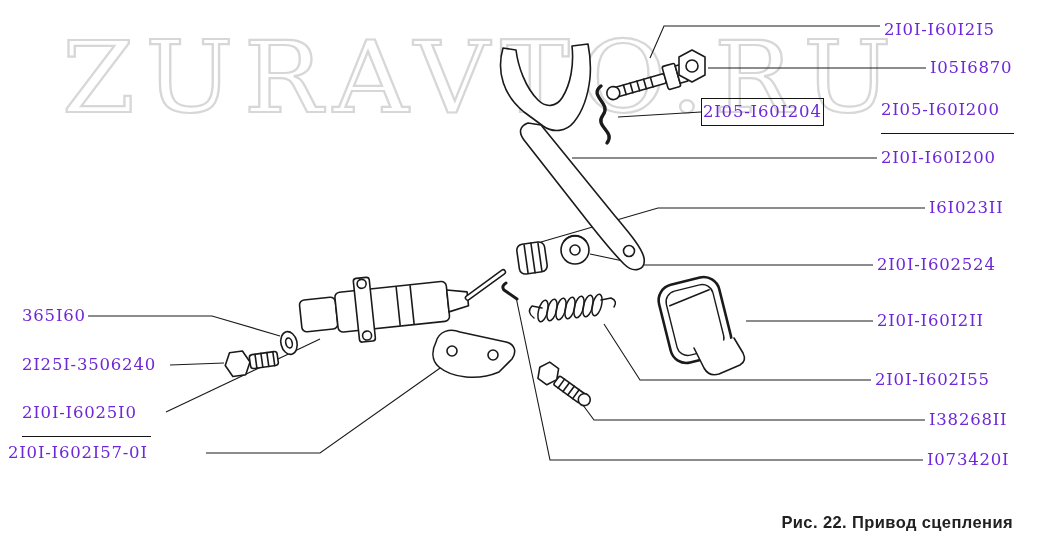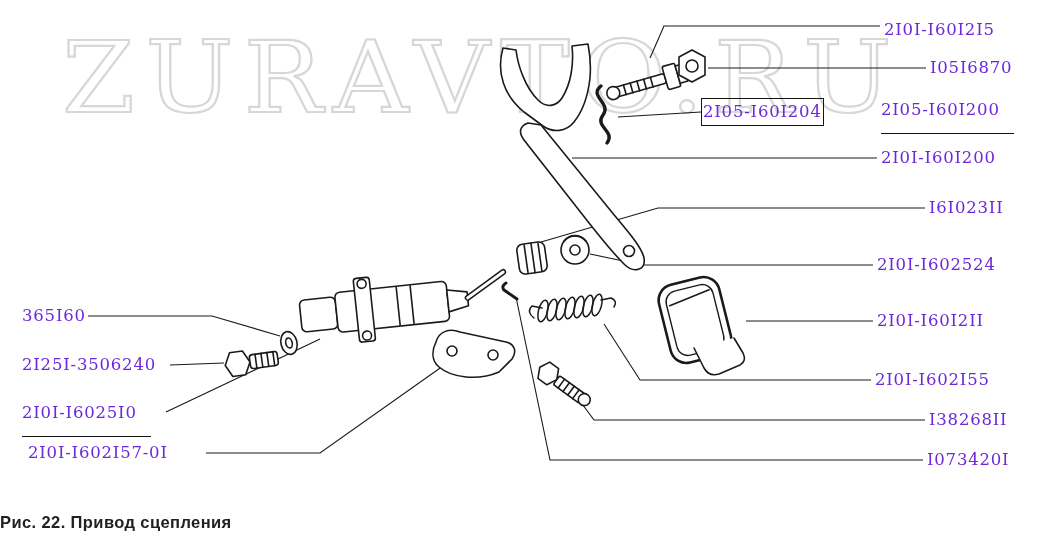--- a/index.html
+++ b/index.html
@@ -33,21 +33,21 @@
     padding: 3px 1px;
   }
   .lbl.underlined {
     border-bottom: 1.6px solid #141414;
     padding-bottom: 13px;
     padding-right: 14px;
   }
   .caption {
     position: absolute;
     left: 0; right: 24px; top: 513px;
-    text-align: left;
+    text-align: right;
     font-family: "Liberation Sans", sans-serif;
     font-size: 16.5px;
     font-weight: 600;
     letter-spacing: 0.4px;
     color: #212121;
   }
 </style>
 </head>
 <body>
 
@@ -187,16 +187,16 @@
   <div class="lbl" style="left:929px; top:198px">I6I023II</div>
   <div class="lbl" style="left:877px; top:255px">2I0I-I602524</div>
   <div class="lbl" style="left:877px; top:311px">2I0I-I60I2II</div>
   <div class="lbl" style="left:875px; top:370px">2I0I-I602I55</div>
   <div class="lbl" style="left:929px; top:410px">I38268II</div>
   <div class="lbl" style="left:927px; top:450px">I073420I</div>
 
   <div class="lbl" style="left:22px; top:306px">365I60</div>
   <div class="lbl" style="left:22px; top:355px">2I25I-3506240</div>
   <div class="lbl underlined" style="left:22px; top:403px">2I0I-I6025I0</div>
-  <div class="lbl" style="left:28px; top:443px">2I0I-I602I57-0I</div>
+  <div class="lbl" style="left:8px; top:443px">2I0I-I602I57-0I</div>
 
   <div class="caption">Рис. 22. Привод сцепления</div>
 </div>
 
 </body></html>

